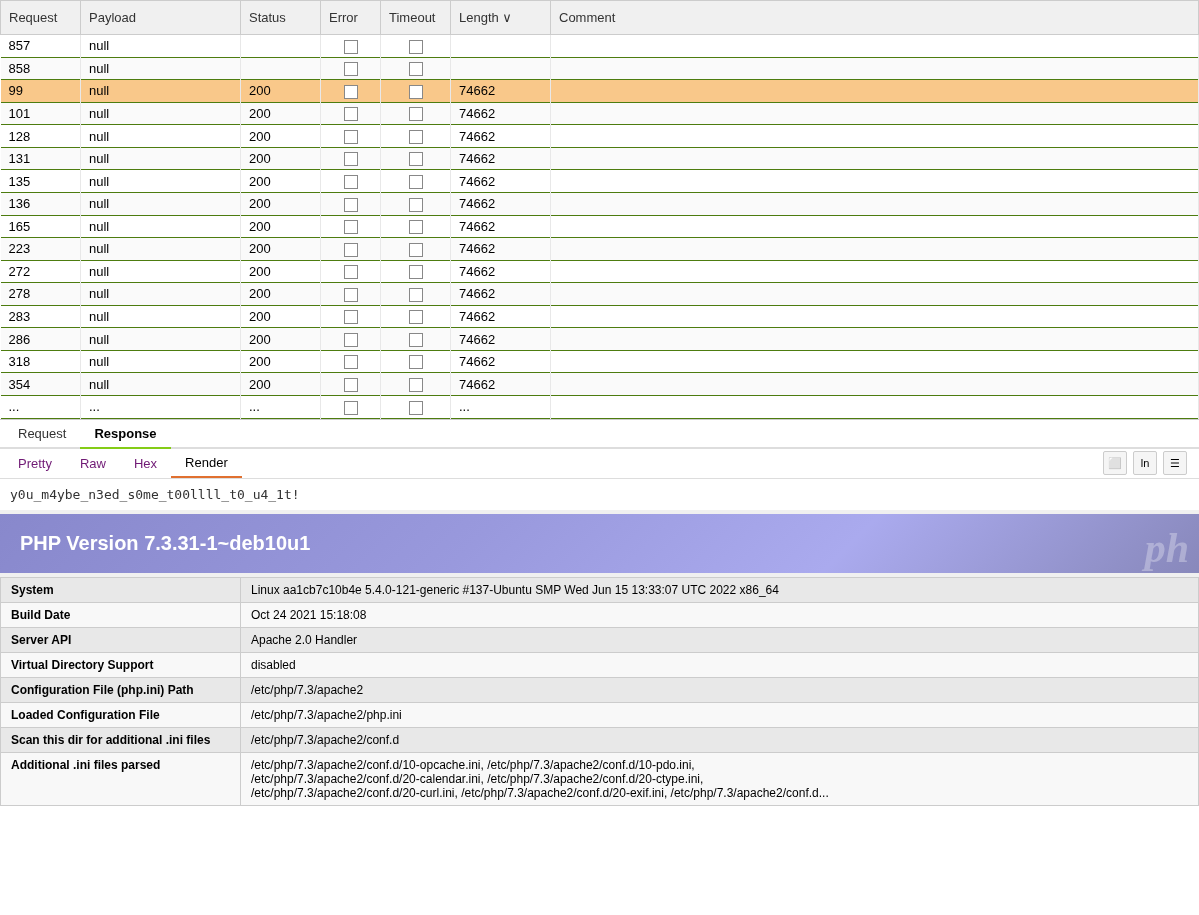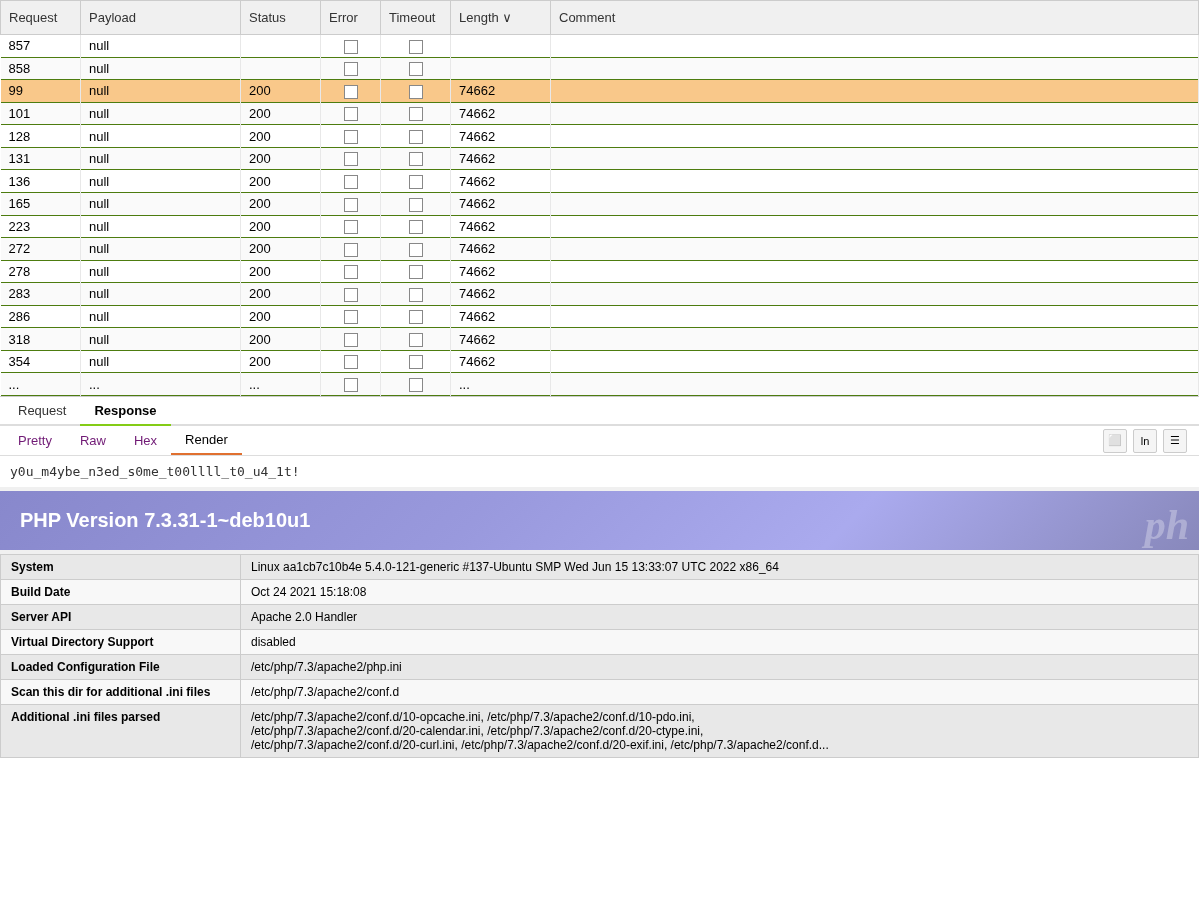--- a/index.html
+++ b/index.html
@@ -249,20 +249,29 @@
         <tr>
           <td>131</td>
           <td>null</td>
           <td>200</td>
           <td class="center"><span class="checkbox-cell"></span></td>
           <td class="center"><span class="checkbox-cell"></span></td>
           <td>74662</td>
           <td></td>
         </tr>
         <tr>
+          <td>135</td>
+          <td>null</td>
+          <td>200</td>
+          <td class="center"><span class="checkbox-cell"></span></td>
+          <td class="center"><span class="checkbox-cell"></span></td>
+          <td>74662</td>
+          <td></td>
+        </tr>
+        <tr>
           <td>136</td>
           <td>null</td>
           <td>200</td>
           <td class="center"><span class="checkbox-cell"></span></td>
           <td class="center"><span class="checkbox-cell"></span></td>
           <td>74662</td>
           <td></td>
         </tr>
         <tr>
           <td>165</td>
@@ -389,20 +398,24 @@
       </tr>
       <tr>
         <td>Server API</td>
         <td>Apache 2.0 Handler</td>
       </tr>
       <tr>
         <td>Virtual Directory Support</td>
         <td>disabled</td>
       </tr>
       <tr>
+        <td>Configuration File (php.ini) Path</td>
+        <td>/etc/php/7.3/apache2</td>
+      </tr>
+      <tr>
         <td>Loaded Configuration File</td>
         <td>/etc/php/7.3/apache2/php.ini</td>
       </tr>
       <tr>
         <td>Scan this dir for additional .ini files</td>
         <td>/etc/php/7.3/apache2/conf.d</td>
       </tr>
       <tr>
         <td>Additional .ini files parsed</td>
         <td>/etc/php/7.3/apache2/conf.d/10-opcache.ini, /etc/php/7.3/apache2/conf.d/10-pdo.ini,<br>/etc/php/7.3/apache2/conf.d/20-calendar.ini, /etc/php/7.3/apache2/conf.d/20-ctype.ini,<br>/etc/php/7.3/apache2/conf.d/20-curl.ini, /etc/php/7.3/apache2/conf.d/20-exif.ini, /etc/php/7.3/apache2/conf.d...</td>

